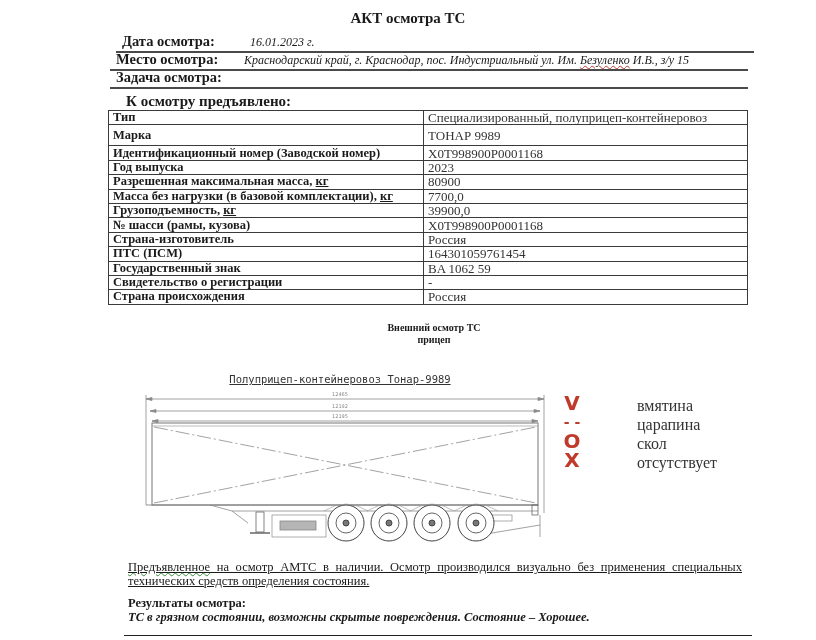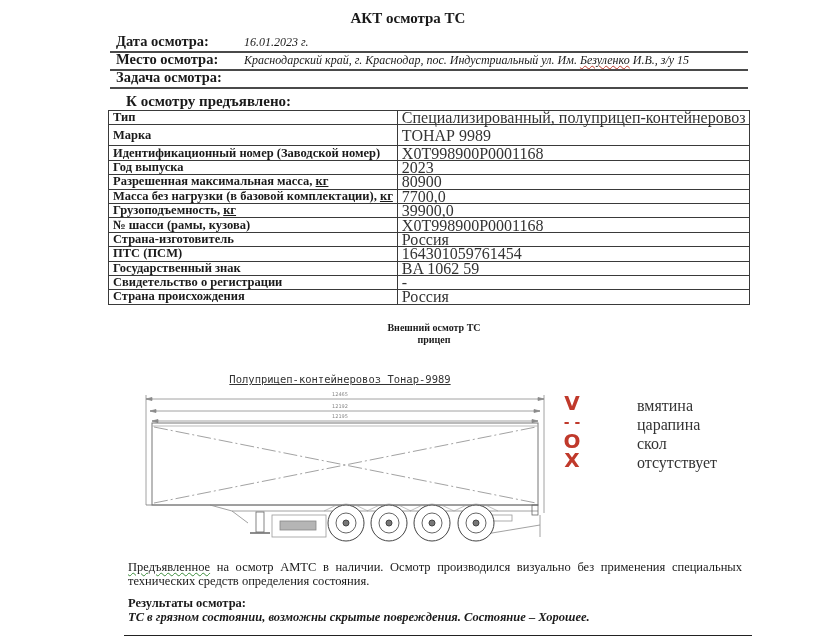--- a/index.html
+++ b/index.html
@@ -7,40 +7,40 @@
   .abs { position: absolute; }
   .title { left: 0; width: 816px; top: 10px; text-align: center; font-weight: bold; font-size: 15px; }
   .hdr-row { left: 110px; width: 638px; height: 17px; border-bottom: 2px solid #4a4a4a; }
   .hdr-label { position: absolute; left: 6px; top: -1px; font-weight: bold; font-size: 14.5px; }
   .hdr-value { position: absolute; left: 134px; top: 1px; font-style: italic; font-size: 12px; white-space: nowrap; }
   .hdr-value .sq { text-decoration: underline wavy #c0392b; text-decoration-thickness: 1px; text-align: center; }
   .section-title { left: 126px; top: 93px; font-weight: bold; font-size: 15px; }
   table.spec { position: absolute; left: 108px; top: 110px; width: 640px; border-collapse: collapse; }
   table.spec td { border: 1px solid #3a3a3a; height: 13.4px; padding: 0 4px; line-height: 13px; vertical-align: middle; }
   table.spec td.k { width: 306px; font-weight: bold; font-size: 12.5px; white-space: nowrap; }
-  table.spec td.v { font-size: 16px; color: #333; white-space: nowrap; }
+  table.spec td.v { font-size: 13px; color: #333; white-space: nowrap; }
   table.spec tr.tall td { height: 20px; }
   .ul { text-decoration: underline; }
   .center-title { left: 0; width: 868px; text-align: center; font-weight: bold; font-size: 10px; line-height: 12px; }
   .drawing { left: 120px; top: 365px; width: 440px; height: 180px; }
   .legend { left: 560px; top: 393px; }
   .legend-item { position: absolute; left: 0; width: 140px; height: 20px; }
   .legend-sym { position: absolute; left: 0; width: 24px; text-align: center; color: #c0392b; font-family: "DejaVu Sans", sans-serif; font-weight: bold; font-size: 20px; line-height: 20px; }
   .legend-txt { position: absolute; left: 49px; top: 4px; font-size: 16px; color: #333; margin-left: 28px; }
-  .para { left: 128px; width: 614px; top: 560px; font-size: 12.5px; line-height: 14px; text-align: justify; text-align-last: left; }
+  .para { left: 128px; width: 614px; top: 560px; font-size: 12.5px; line-height: 14px; text-align: justify; text-align-last: left; text-decoration: underline; }
   .para .sq { text-decoration: underline wavy #3a8a3a; text-decoration-thickness: 1px; }
   .results-title { left: 128px; top: 596px; font-weight: bold; font-size: 12.5px; }
   .results-text { left: 124px; top: 610px; width: 624px; border-bottom: 1.5px solid #222; font-weight: bold; font-style: italic; font-size: 12.5px; padding-left: 4px; padding-bottom: 10px; }
 </style>
 </head>
 <body>
 
 <div class="abs title">АКТ осмотра ТС</div>
 
-<div class="abs hdr-row" style="top:34px;">
+<div class="abs hdr-row" style="top:34px;margin-left:6px;">
   <span class="hdr-label">Дата осмотра:</span>
   <span class="hdr-value">16.01.2023 г.</span>
 </div>
 <div class="abs hdr-row" style="top:52px;">
   <span class="hdr-label">Место осмотра:</span>
   <span class="hdr-value"><span>Краснодарский край, г. Краснодар, пос. Индустриальный ул. Им. </span><span class="sq">Безуленко</span><span> И.В., з/у 15</span></span>
 </div>
 <div class="abs hdr-row" style="top:70px;">
   <span class="hdr-label">Задача осмотра:</span>
 </div>

